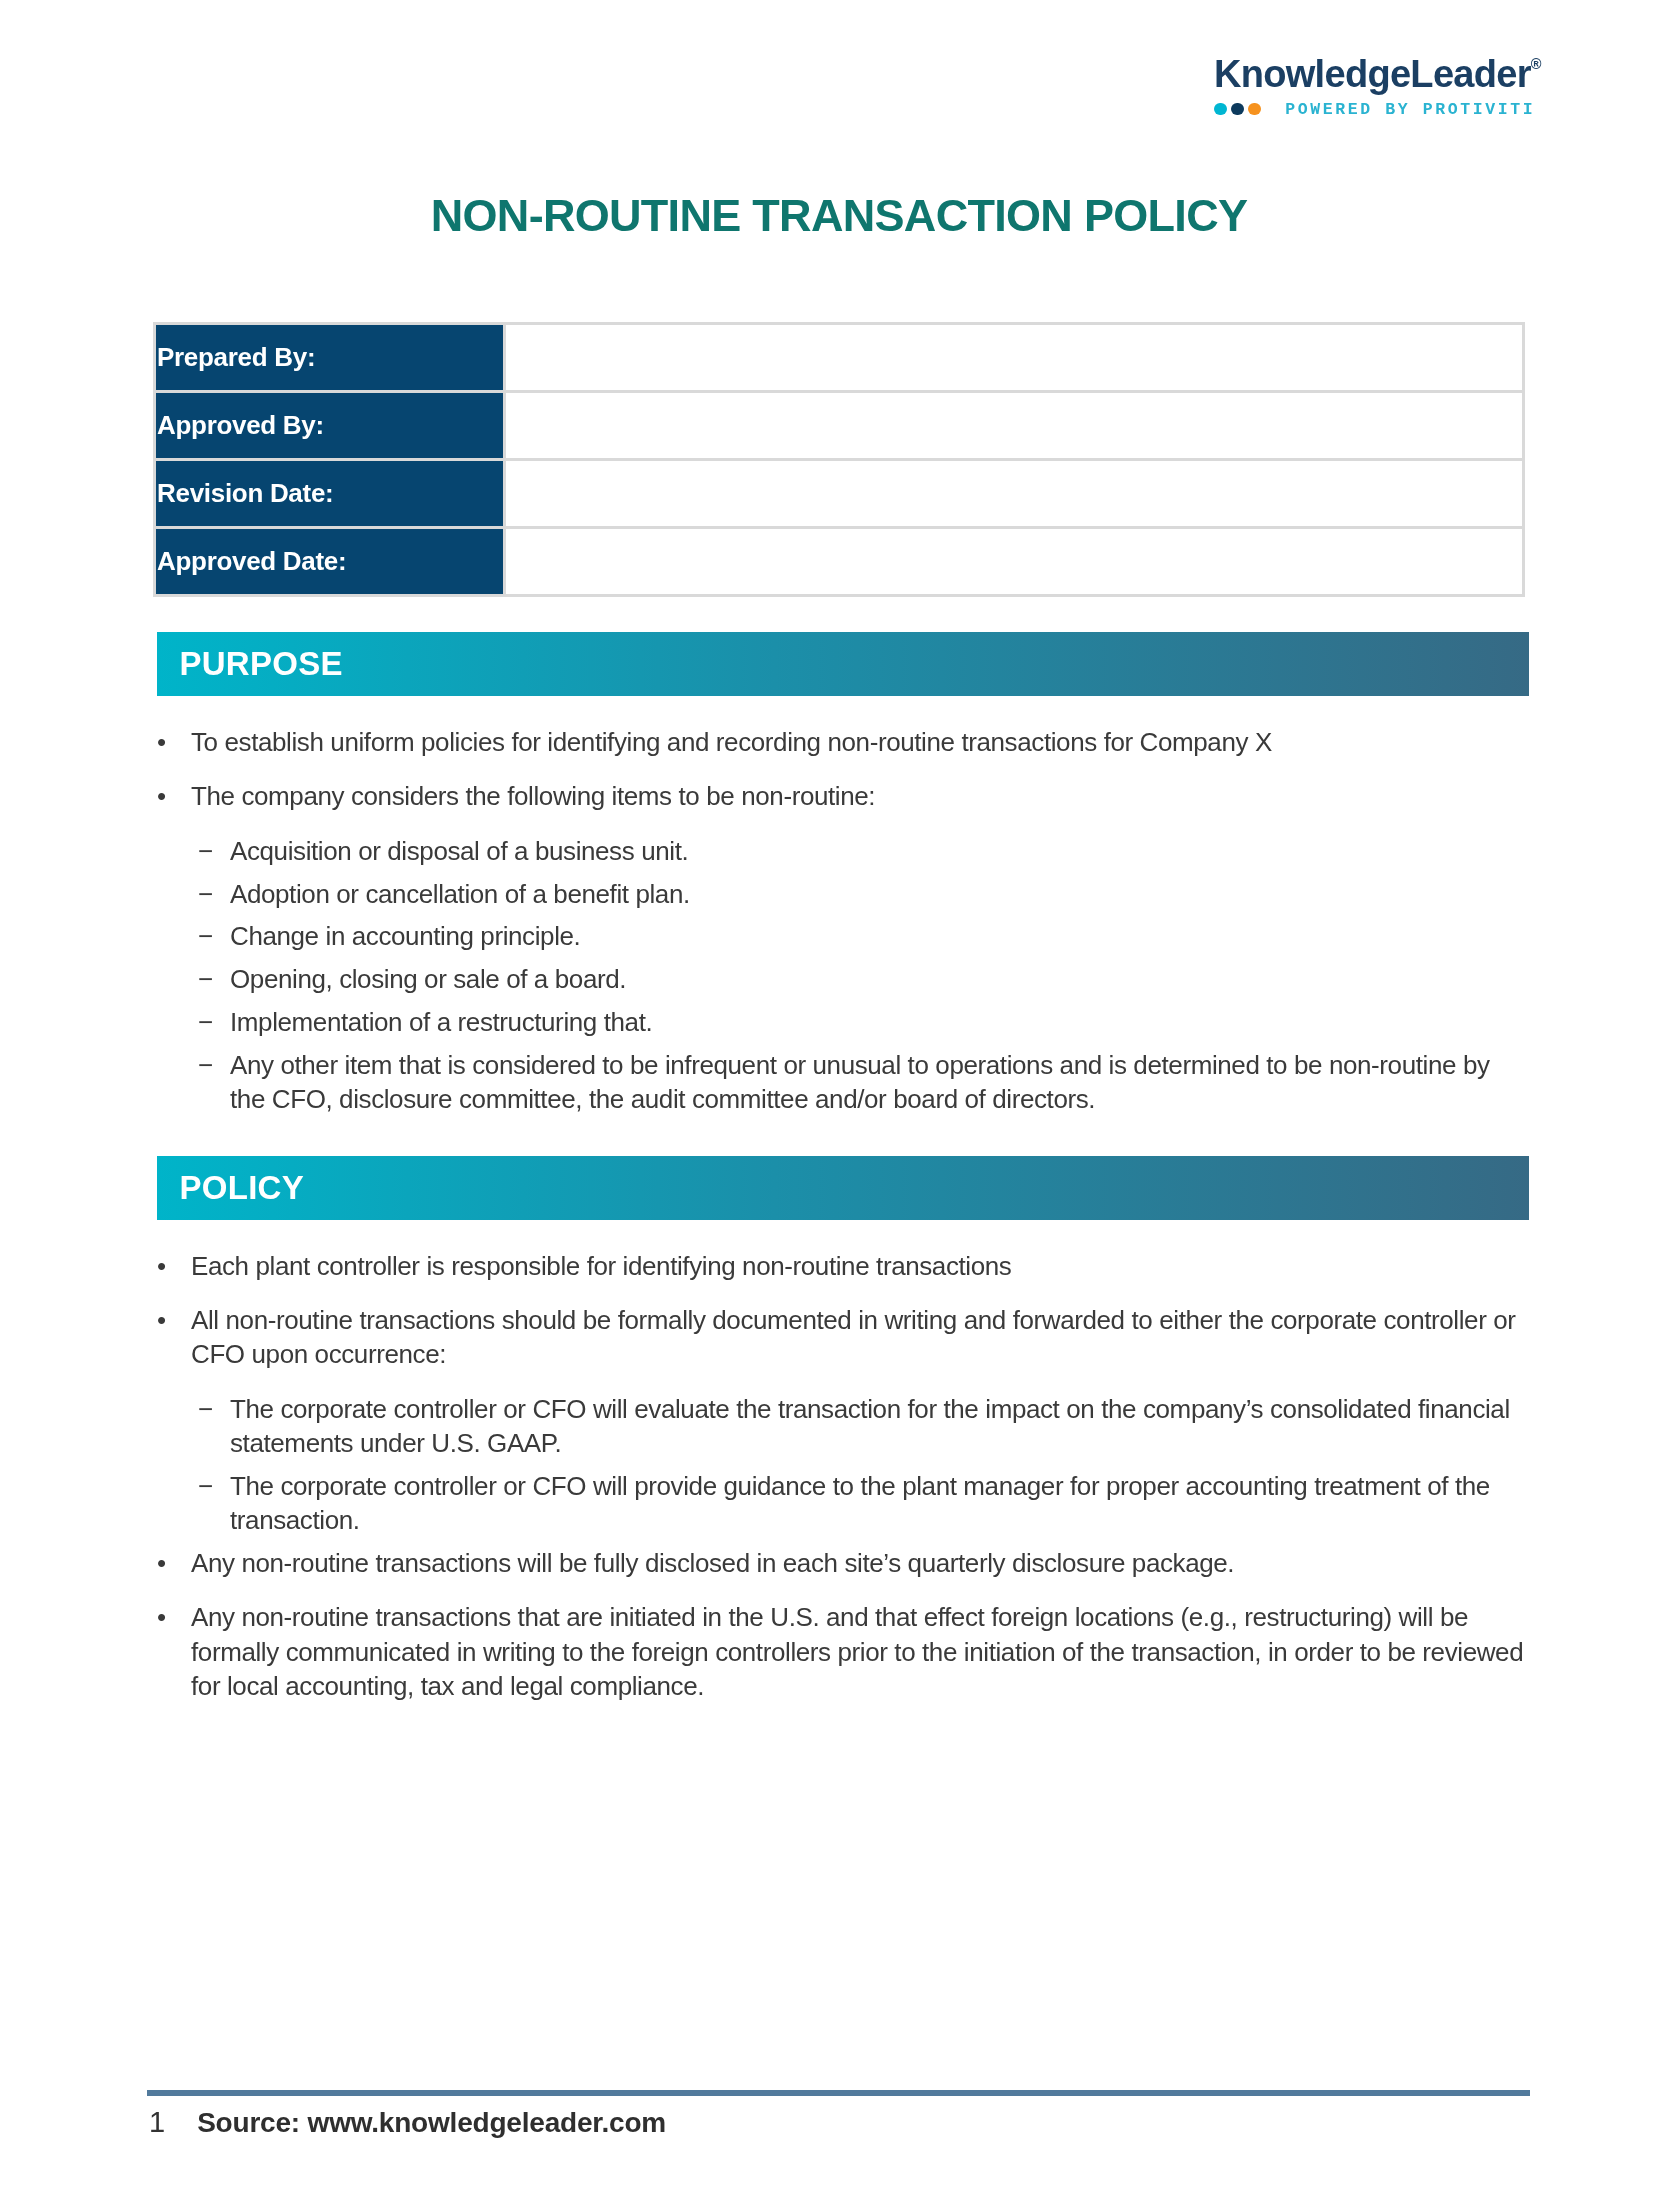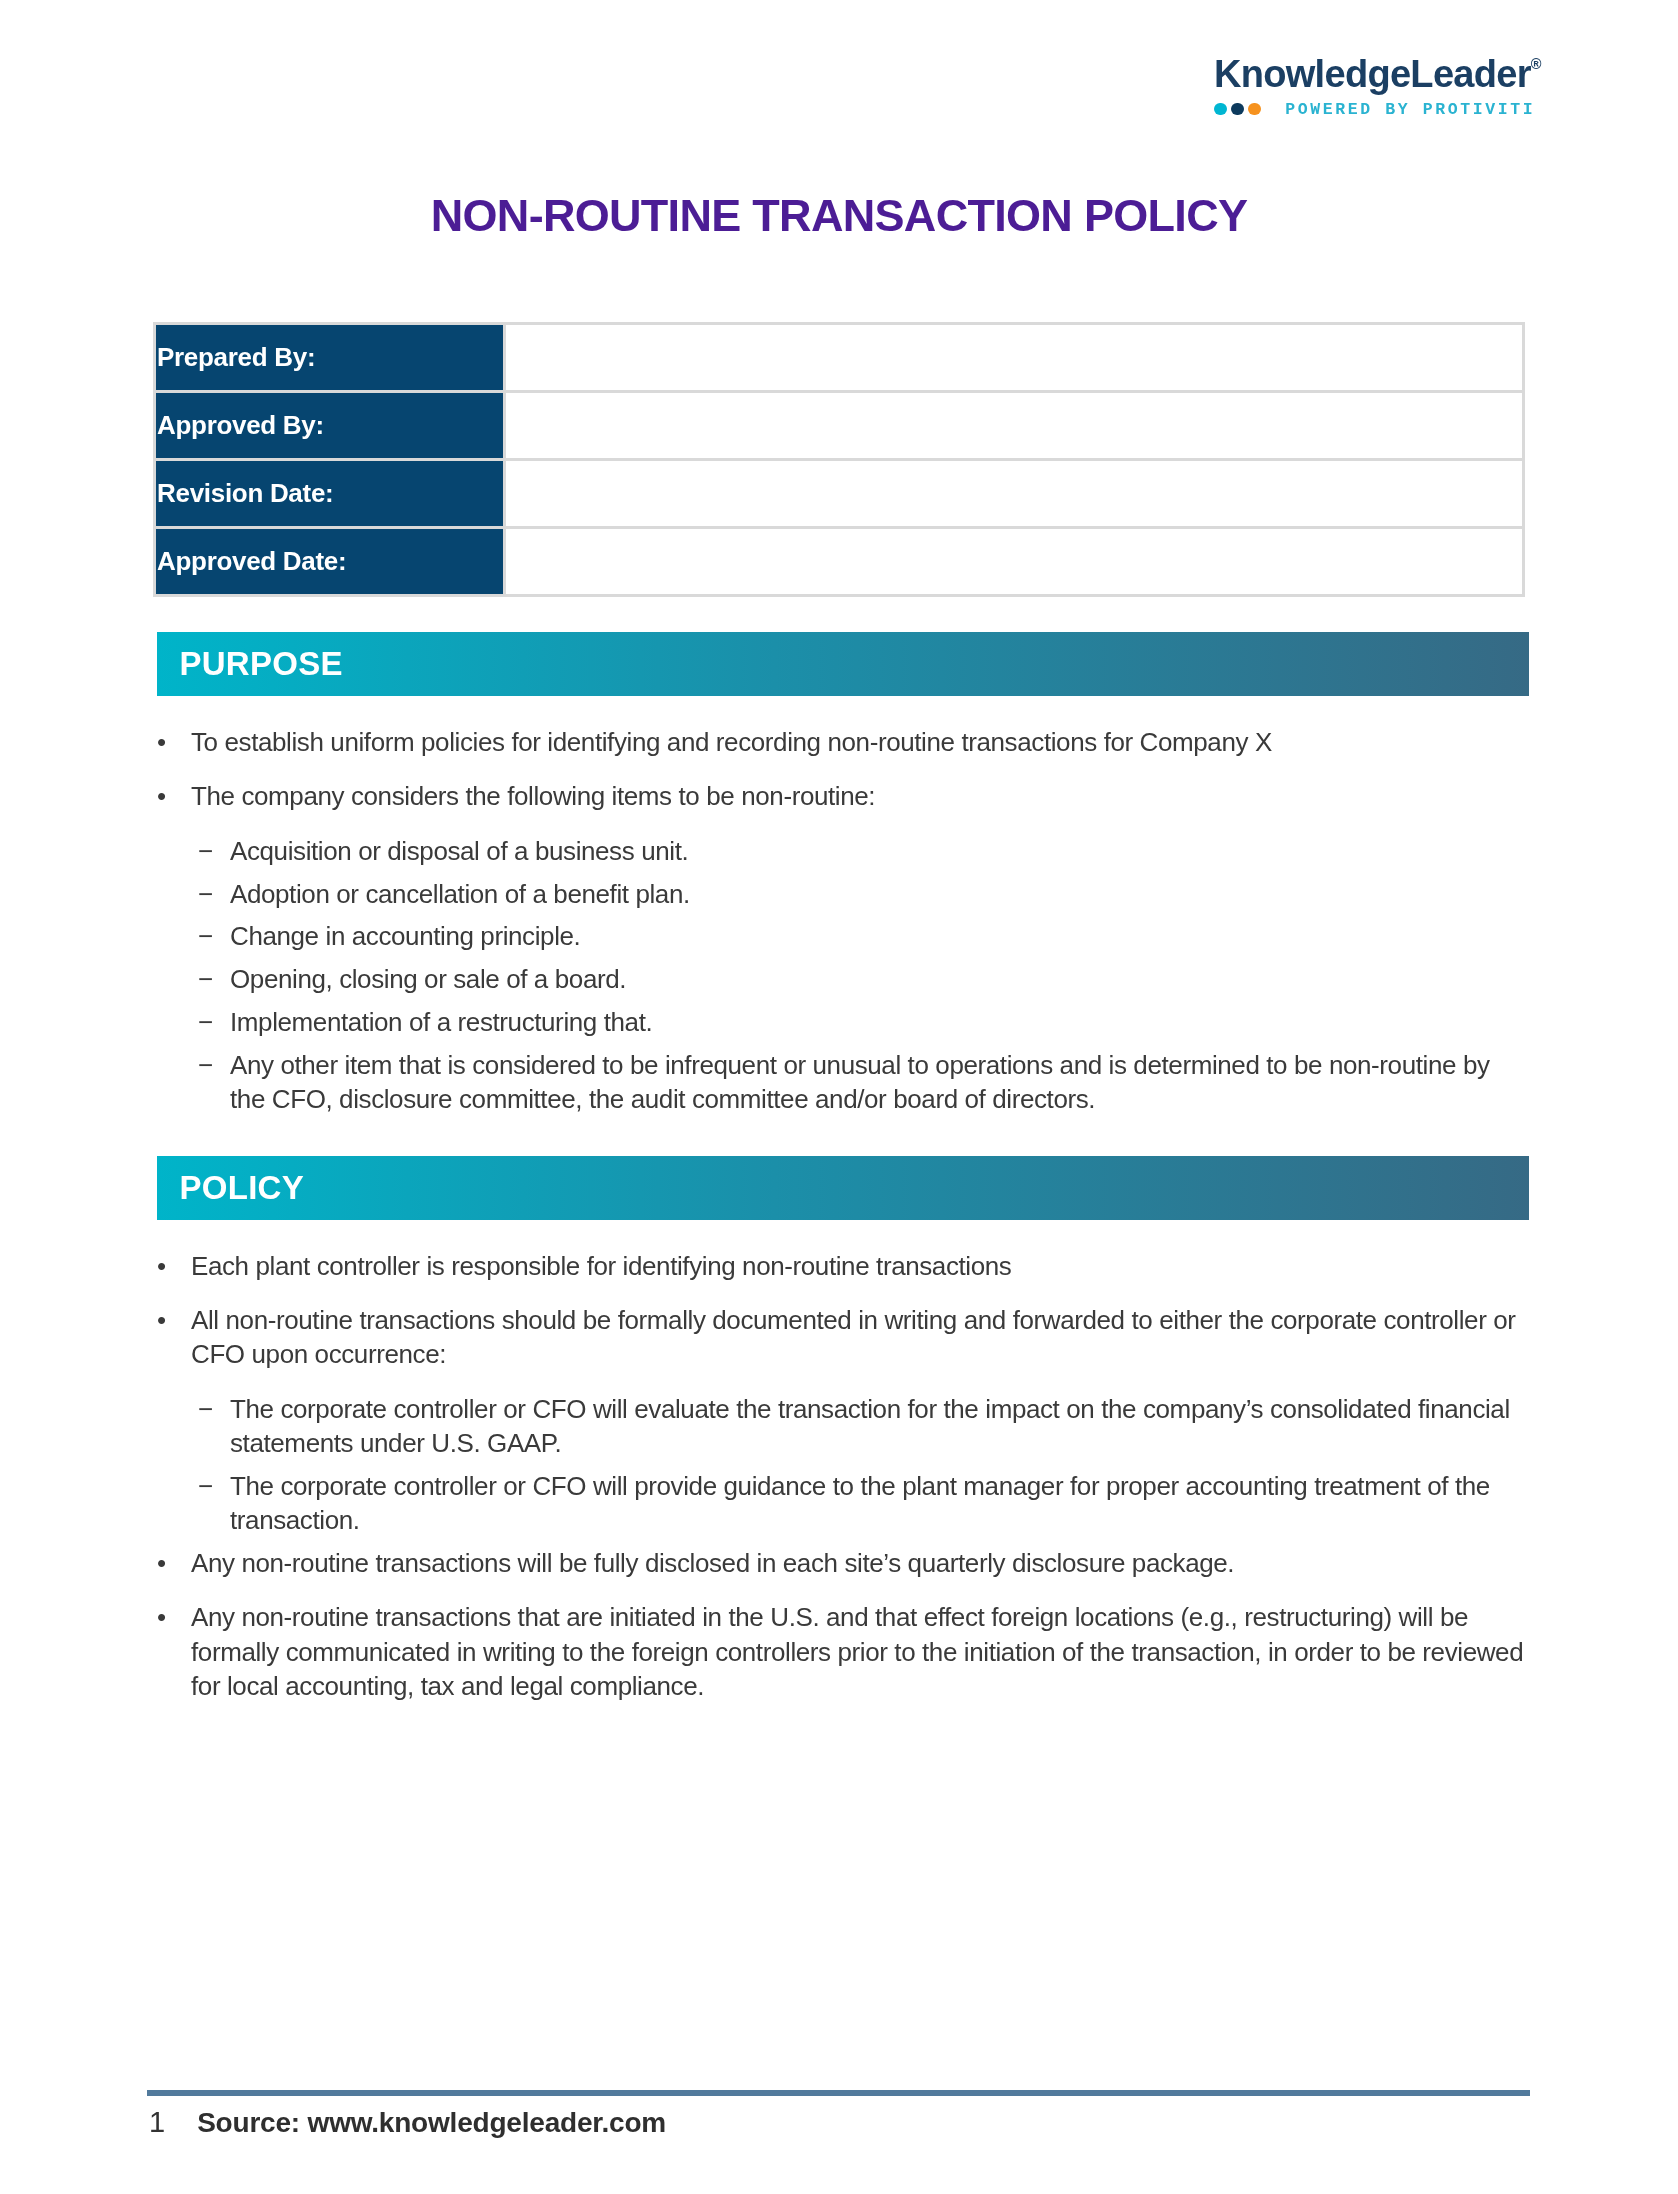--- a/index.html
+++ b/index.html
@@ -24,21 +24,21 @@
   .dot.c2{background:#0d3a5d;}
   .dot.c3{background:#f6921e;}
   .tagline{
     margin-left:20px;font-size:16.5px;font-weight:bold;color:#2ab3d1;
     letter-spacing:2.6px;white-space:nowrap;
   }
 
   
   .doc-title{
     position:absolute;top:190px;left:153px;width:1372px;
-    text-align:center;font-size:45px;font-weight:bold;color:#4c1d95;
+    text-align:center;font-size:45px;font-weight:bold;color:#0f766e;
     letter-spacing:-0.7px;white-space:nowrap;
   }
 
   
   .info-table{
     position:absolute;top:322px;left:153px;width:1372px;
     border-collapse:collapse;table-layout:fixed;
   }
   .info-table td{border:3.3px solid #d9d9d9;height:63px;}
   .info-table td.lbl{

